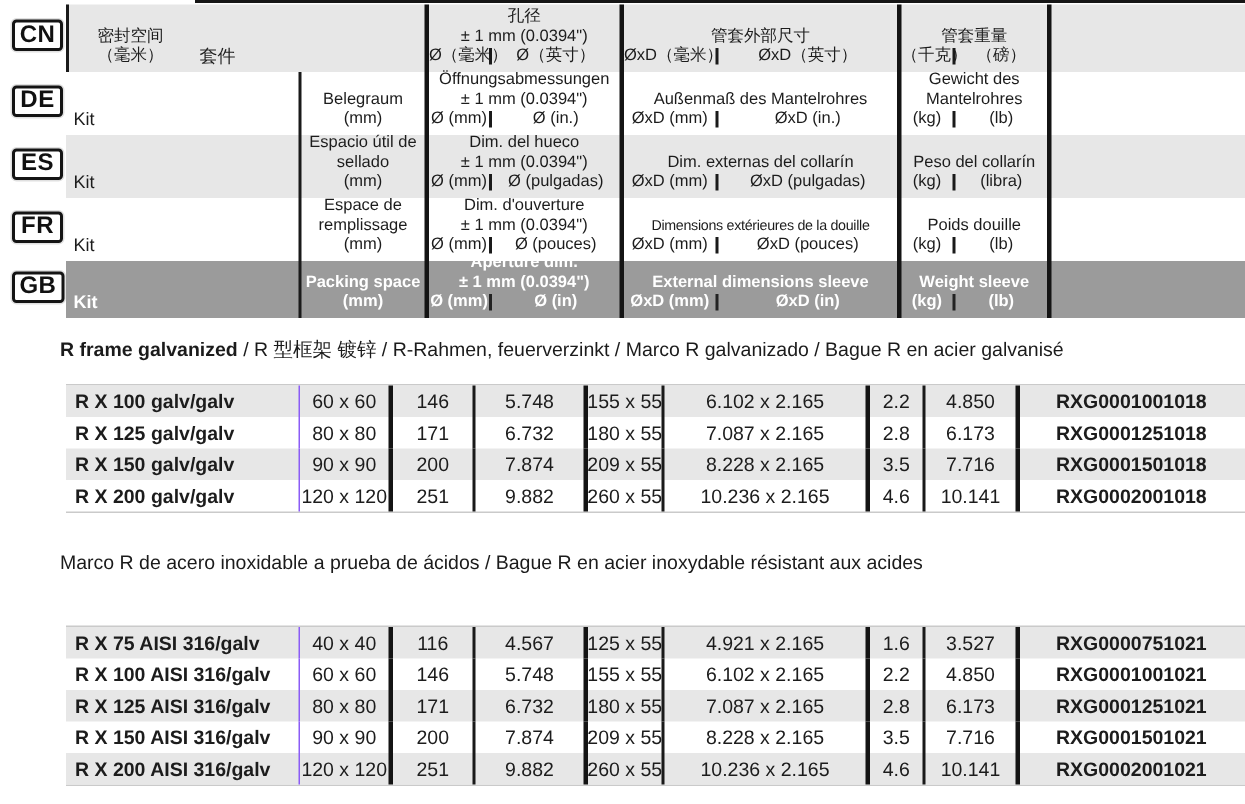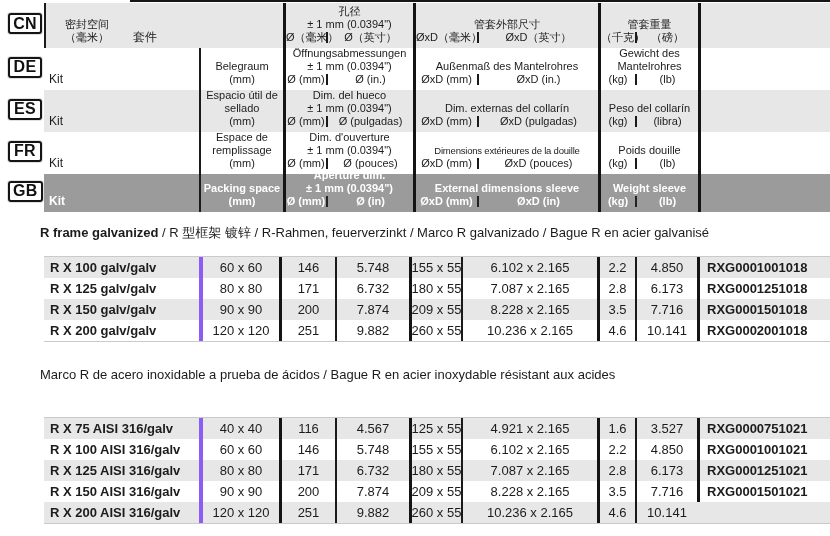--- a/index.html
+++ b/index.html
@@ -48,28 +48,28 @@
   
   .tbl { position:absolute; left:44px; width:786px;
          border-top:1px solid #cacaca; border-bottom:1px solid #cacaca; }
   #table-0 { top:256px; }
   #table-1 { top:417px; }
   .drow { display:flex; height:21px; align-items:center; font-size:13px; }
   .drow.stripe { background:#e7e7e7; }
   .dc { box-sizing:border-box; height:21px; display:flex; align-items:center; justify-content:center;
         white-space:nowrap; }
   .dc.lbl  { width:155px; justify-content:flex-start; padding-left:6px; font-weight:bold; }
-  .dc.pack { width:80px;  border-left:4px solid #8b5cf6; }
+  .dc.pack { width:60px;  border-left:1px solid #8b5cf6; }
   .dc.apmm { width:56px;  border-left:3px solid #141414; }
   .dc.apin { width:74px;  border-left:2px solid #1a1a1a; }
   .dc.slmm { width:52px;  border-left:3px solid #141414; }
   .dc.slin { width:136px; border-left:2px solid #1a1a1a; }
   .dc.kg   { width:38px;  border-left:3px solid #141414; }
   .dc.lb   { width:62px;  border-left:2px solid #1a1a1a; }
-  .dc.art  { width:132px; border-left:3px solid #141414; justify-content:flex-start; padding-left:7px; font-weight:bold; }
+  .dc.art  { width:132px; border-left:3px solid #141414; justify-content:flex-start; padding-left:24px; font-weight:bold; }
 </style>
 </head>
 <body>
 
 <div class="page">
   <div class="topline"></div>
 
   <div class="hdr" id="hdr-rows">
   <div class="lrow r0 bg-g">
     <div class="gutter">
@@ -439,15 +439,16 @@
 
   <div class="drow stripe">
     <div class="dc lbl">R X 200 AISI 316/galv</div>
     <div class="dc pack">120 x 120</div>
     <div class="dc apmm">251</div>
     <div class="dc apin">9.882</div>
     <div class="dc slmm">260 x 55</div>
     <div class="dc slin">10.236 x 2.165</div>
     <div class="dc kg">4.6</div>
     <div class="dc lb">10.141</div>
+    <div class="dc art">RXG0002001021</div>
   </div>
 </div>
 </div>
 
 </body></html>

